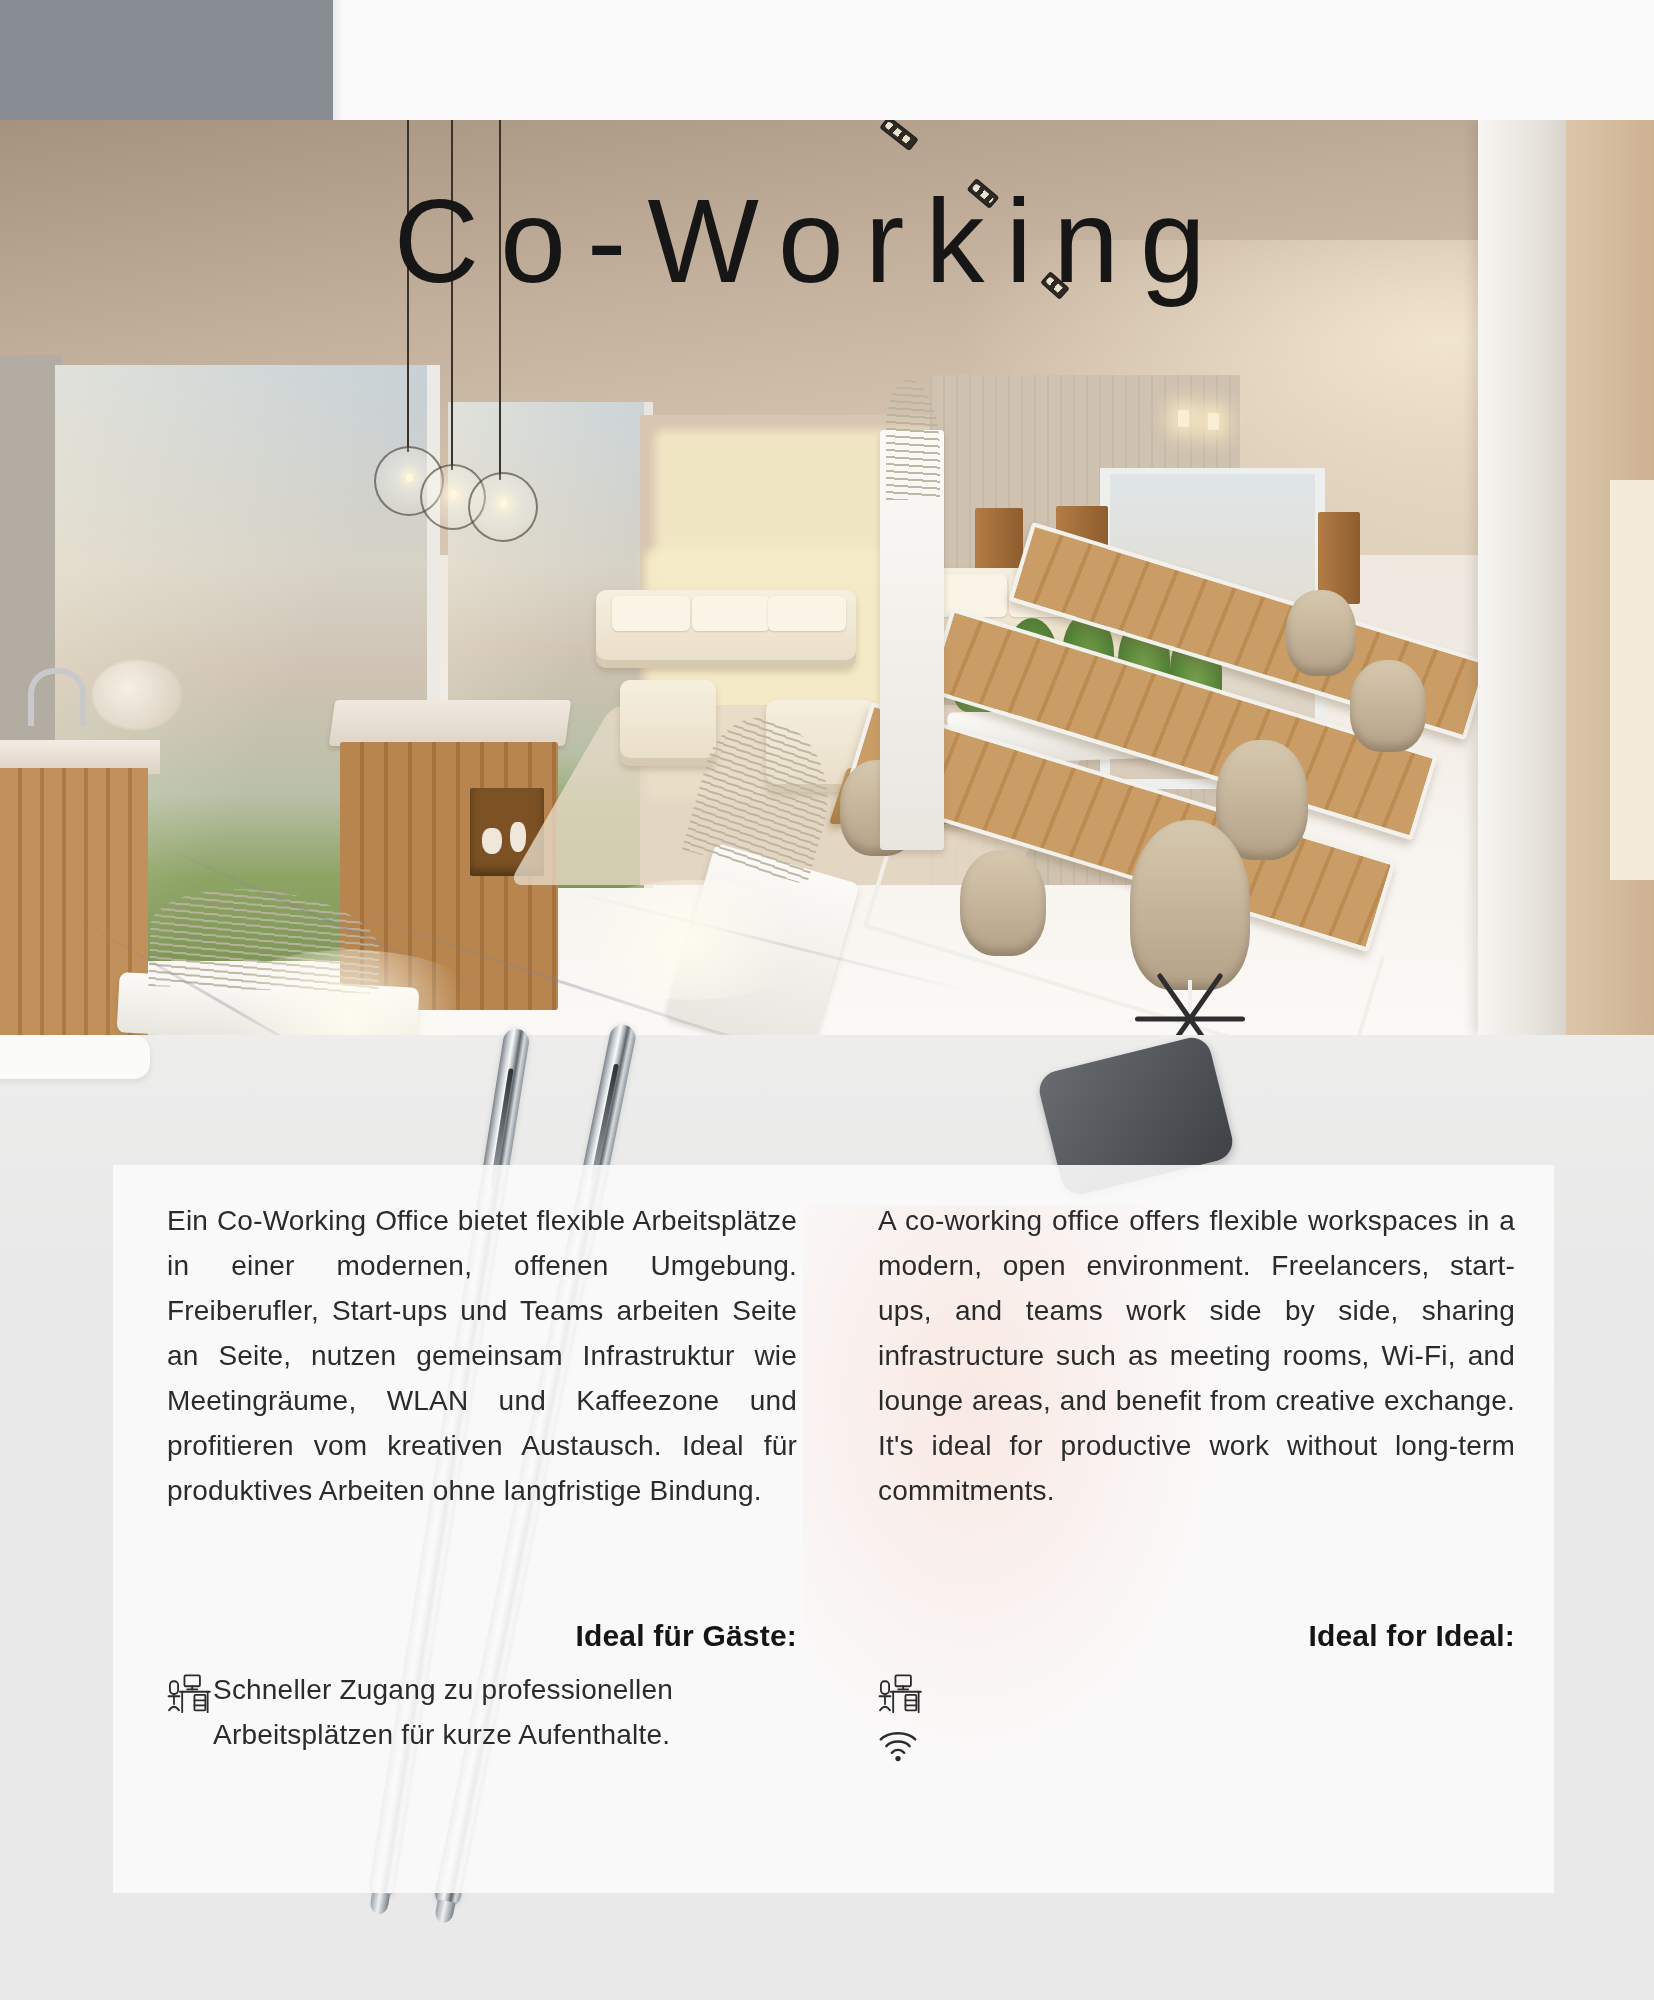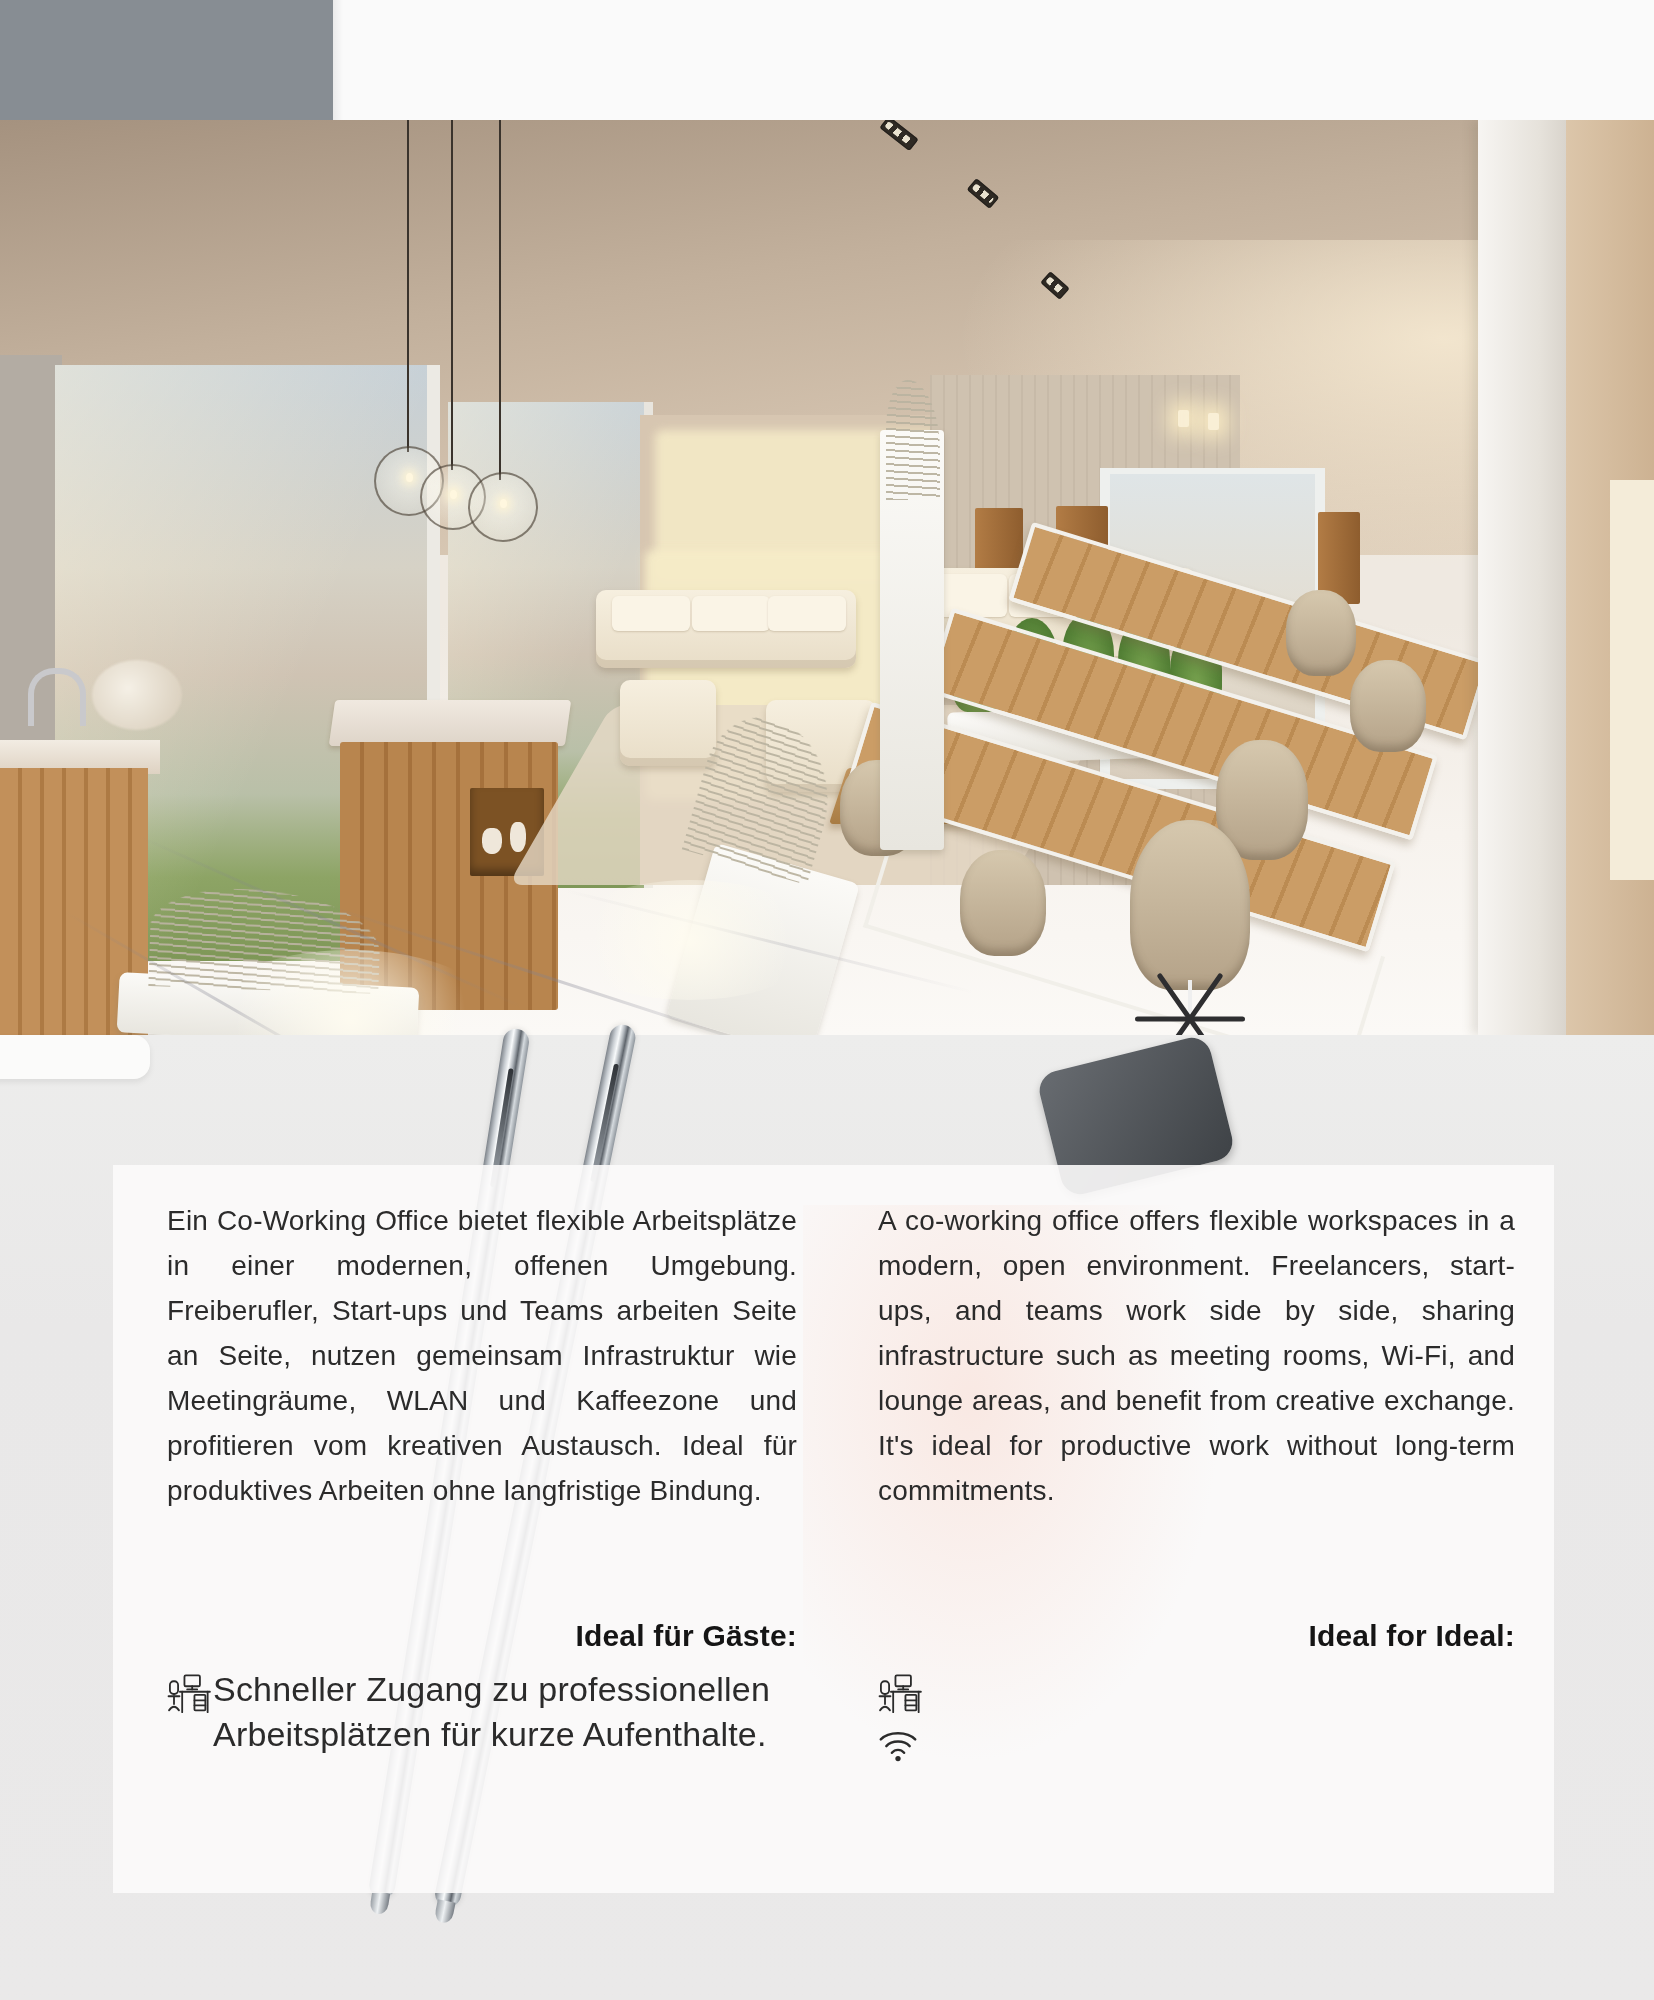--- a/index.html
+++ b/index.html
@@ -125,21 +125,21 @@
   .card-glow{position:absolute;left:690px;top:40px;width:420px;height:560px;
         background:radial-gradient(ellipse at 40% 35%,rgba(248,216,205,.5),rgba(248,216,205,0) 70%);}
   .cols{position:absolute;left:0;top:0;width:100%;height:100%;display:grid;
         grid-template-columns:630px 637px;column-gap:81px;padding:33px 39px 0 54px;box-sizing:border-box;}
   .col p.para{margin:0;font-size:28px;line-height:45px;text-align:justify;height:405px;overflow:hidden;
         color:#2b2b2b;font-weight:400;letter-spacing:.2px;}
   .col h2{margin:10px 0 0;font-size:30px;line-height:45px;font-weight:700;color:#151515;letter-spacing:.2px;text-align:right;}
   .bullets{margin-top:9px;}
   .bullet{display:flex;align-items:flex-start;margin:0 0 2px;}
   .bullet .bicon{flex:0 0 46px;margin-top:7px;color:#2b2b2b;}
-  .bullet p{margin:0;font-size:34px;line-height:45px;color:#2b2b2b;letter-spacing:.2px;}
+  .bullet p{margin:0;font-size:28px;line-height:45px;color:#2b2b2b;letter-spacing:.2px;}
   .col-en .bullet p{max-width:452px;}
 </style>
 </head>
 <body>
 
 <div class="page">
 
   <div class="header-band">
     <div class="header-accent"></div>
     <div class="header-divider"></div>
@@ -246,20 +246,21 @@
     <div class="wall-right"></div>
     <div class="window-right-sliver"></div>
 
     <div class="vein" style="left:120px;top:800px;width:420px;transform:rotate(24deg);"></div>
     <div class="vein" style="left:300px;top:860px;width:520px;transform:rotate(18deg);"></div>
     <div class="vein" style="left:40px;top:880px;width:360px;transform:rotate(30deg);"></div>
     <div class="vein" style="left:560px;top:820px;width:420px;transform:rotate(14deg);opacity:.6;"></div>
     <div class="floor-glow" style="left:560px;top:760px;width:260px;height:120px;"></div>
     <div class="floor-glow" style="left:200px;top:830px;width:300px;height:140px;"></div>
 
+    <h1 class="hero-title">Co-Working</h1>
   </div>
 
   <div class="lower">
     <div class="paper-corner"></div>
     <div class="tablet-corner"></div>
     <div class="pen" style="left:505px;top:-6px;height:880px;transform:rotate(9deg);">
         <span class="clip"></span>
       </div>
     <div class="pen" style="left:612px;top:-10px;height:900px;transform:rotate(11.5deg);">
         <span class="clip"></span>

